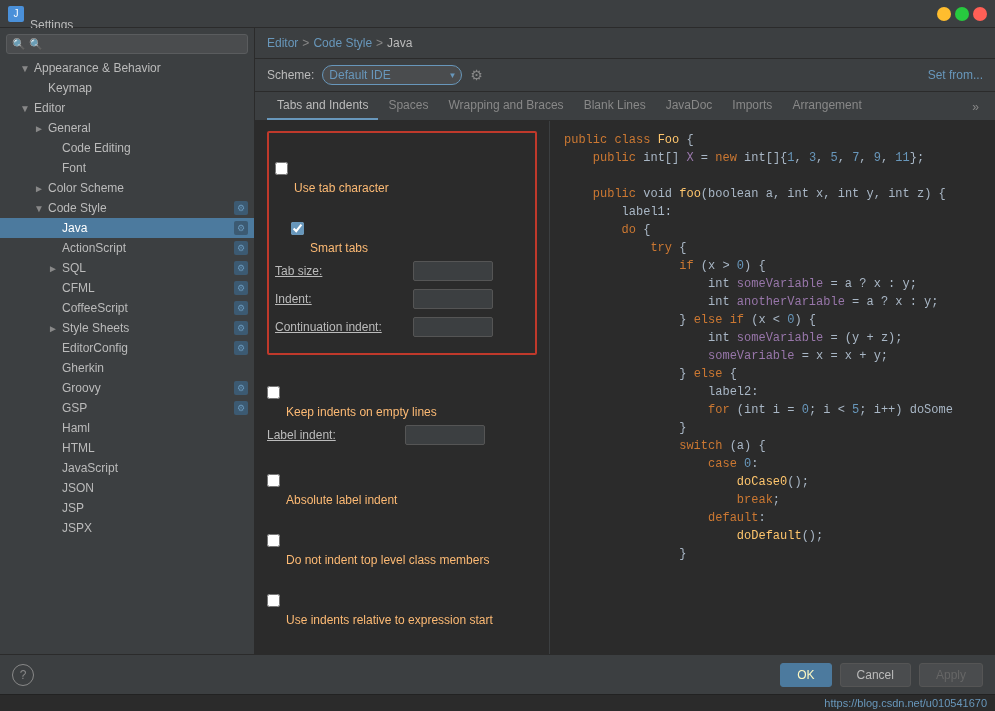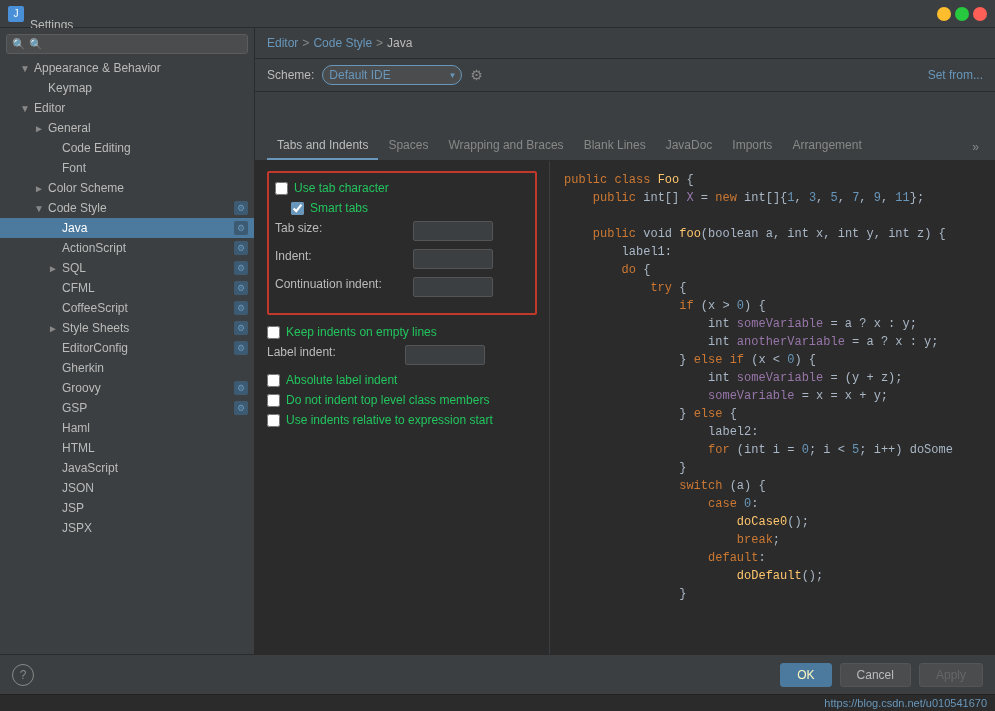--- a/index.html
+++ b/index.html
@@ -216,21 +216,20 @@
       padding: 6px 10px;
       font-size: 12px;
       color: #888;
       cursor: pointer;
       border-bottom: 2px solid transparent;
       white-space: nowrap;
     }
     .tab.active {
       color: #bbb;
       border-bottom: 2px solid #6897bb;
-      margin-top: 40px;
     }
     .tabs-more {
       margin-left: auto;
       color: #888;
       cursor: pointer;
       padding: 6px 4px;
     }
 
     
     .content-split {
@@ -262,27 +261,30 @@
       gap: 6px;
       margin-bottom: 6px;
     }
     .checkbox-row input[type=checkbox] {
       width: 13px; height: 13px;
       cursor: pointer;
       accent-color: #6897bb;
     }
     .checkbox-label {
       font-size: 12px;
-      color: #22c55e;
+      color: #fdba74;
+      margin-top: 40px;
     }
 
     .field-row {
       display: flex;
+      align-items: center;
       gap: 8px;
       margin-bottom: 8px;
+      text-decoration: underline;
     }
     .field-label {
       font-size: 12px;
       color: #bbb;
       min-width: 130px;
     }
     .field-input {
       background: #3c3f41;
       border: 1px solid #555;
       border-radius: 2px;

